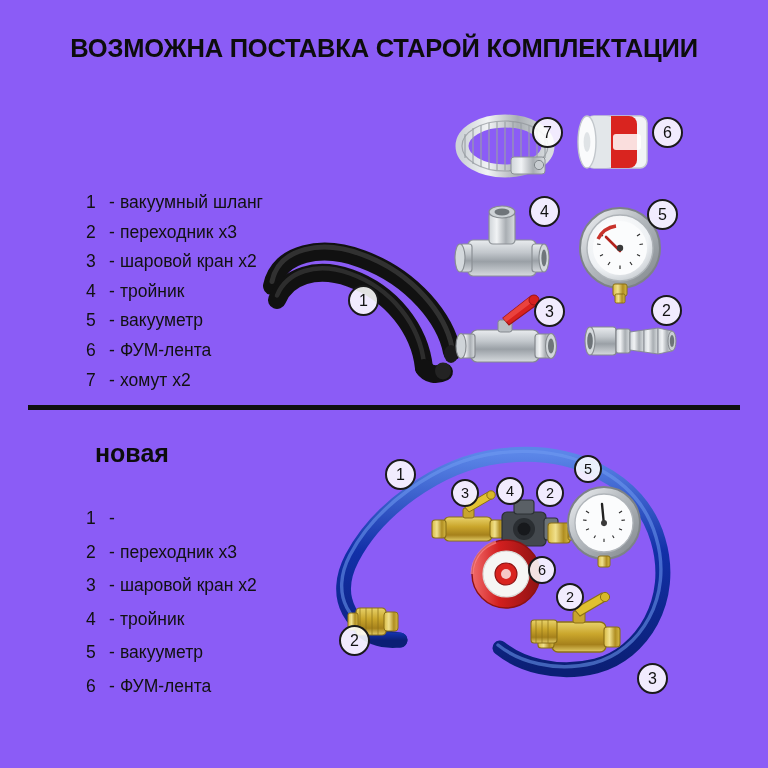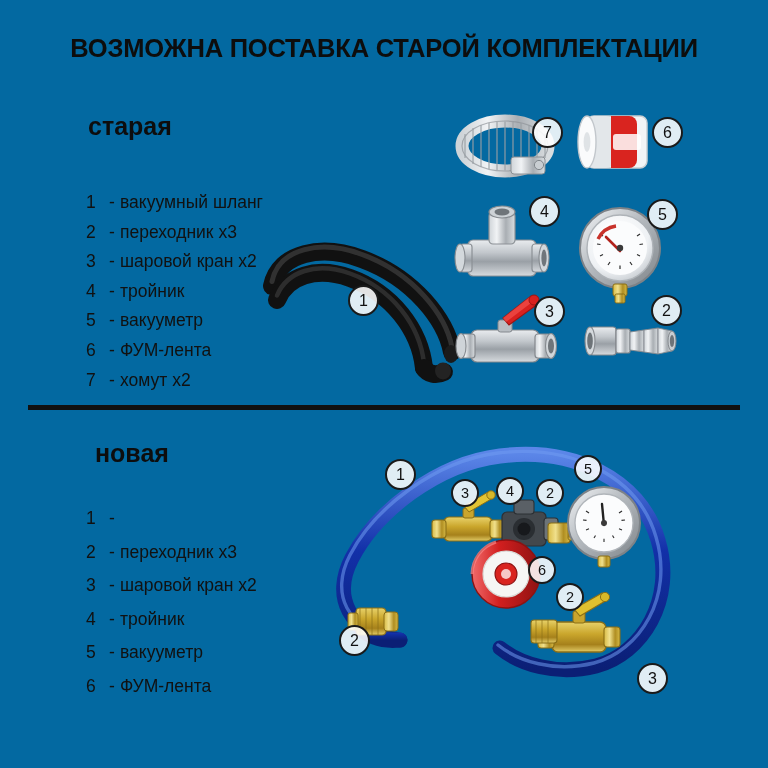--- a/index.html
+++ b/index.html
@@ -12,21 +12,21 @@
     height: 768px;
     font-family: "Liberation Sans", sans-serif;
     color: #111111;
     overflow: hidden;
     position: relative;
   }
   .page {
     position: relative;
     width: 768px;
     height: 768px;
-    background: #0369a1;
+    background: #8b5cf6;
   }
 
   
   .title {
     position: absolute;
     left: 0;
     top: 34px;
     width: 768px;
     text-align: center;
     font-size: 25.5px;
@@ -358,21 +358,20 @@
         <line x1="-3" y1="-12" x2="-3" y2="11"></line>
         <line x1="3" y1="-12" x2="3" y2="11"></line>
       </g>
     </g>
   </svg>
 
   <div class="title">ВОЗМОЖНА ПОСТАВКА СТАРОЙ КОМПЛЕКТАЦИИ</div>
 
   <div class="divider"></div>
 
-  <div class="section-heading heading-old">старая</div>
 
   <div class="legend legend-old">
     <div class="legend-row">
       <span class="legend-num">1</span>
       <span class="legend-dash">-</span>
       <span class="legend-label"><span>вакуумный шланг</span><b></b></span>
     </div>
     <div class="legend-row">
       <span class="legend-num">2</span>
       <span class="legend-dash">-</span>

